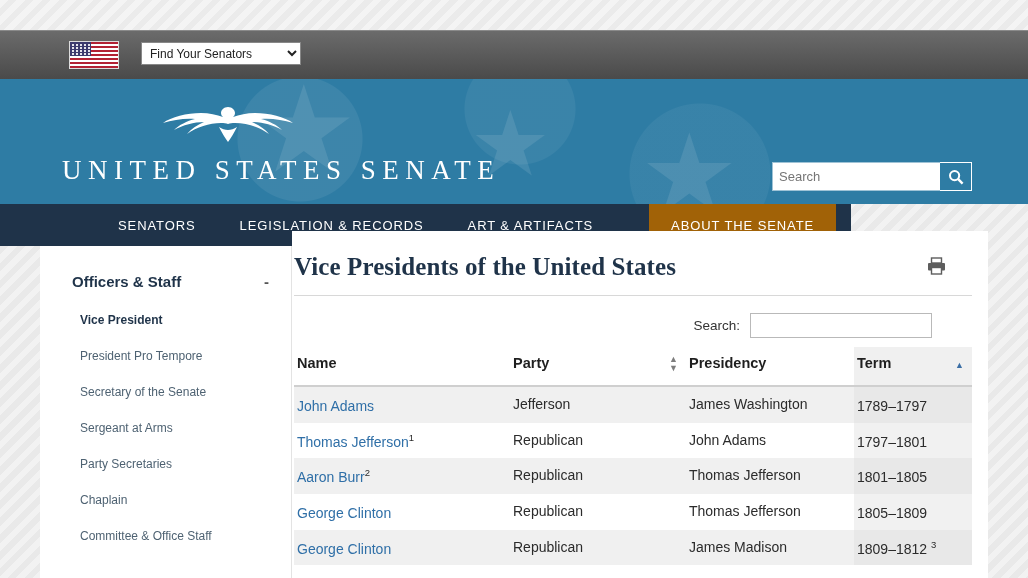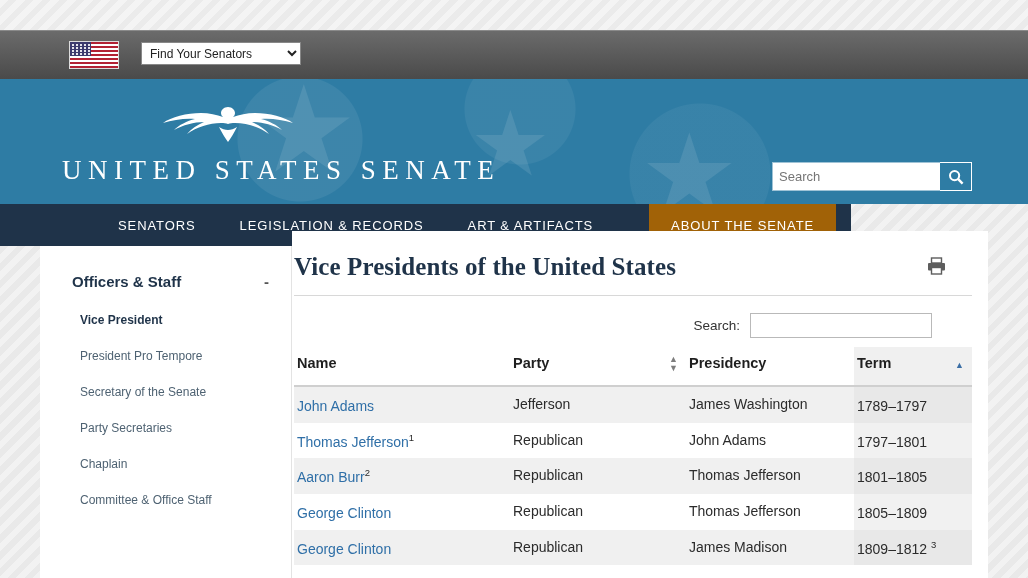--- a/index.html
+++ b/index.html
@@ -354,20 +354,21 @@
 
   <div class="sidebar">
     <div class="head">
       <span>Officers &amp; Staff</span>
       <span class="minus">-</span>
     </div>
     <ul>
       <li class="current">Vice President</li>
       <li>President Pro Tempore</li>
       <li>Secretary of the Senate</li>
+      <li>Sergeant at Arms</li>
       <li>Party Secretaries</li>
       <li>Chaplain</li>
       <li>Committee &amp; Office Staff</li>
     </ul>
   </div>
 
   <div class="content">
     <div class="page-title">Vice Presidents of the United States</div>
 
     <span class="print-icon">

